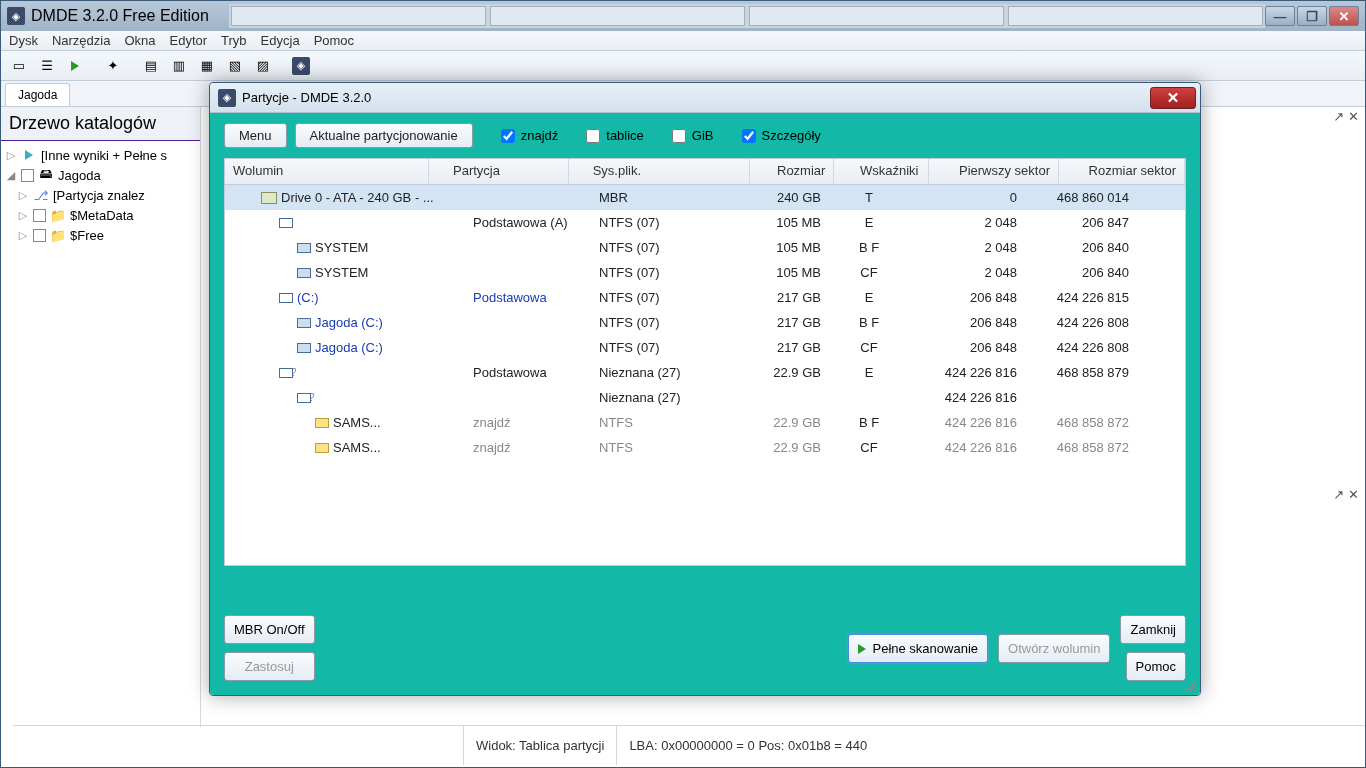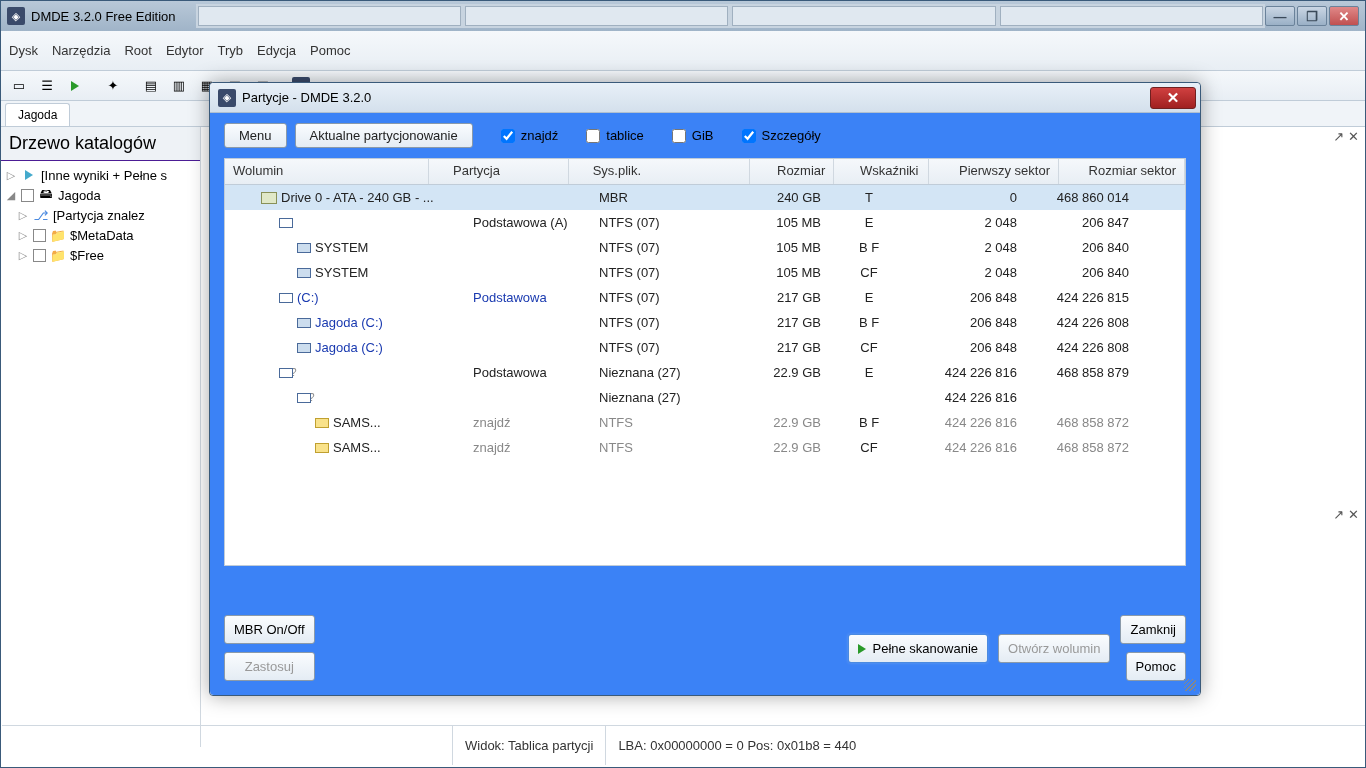--- a/index.html
+++ b/index.html
@@ -2,28 +2,28 @@
 <html><head>
 <meta charset="utf-8">
 <style>
 * { box-sizing: border-box; margin: 0; padding: 0; font-family: "Segoe UI", Tahoma, sans-serif; font-size: 13px; }
 body { background: #6b8aa8; width: 1366px; height: 768px; overflow: hidden; position: relative; }
 
 
 .main-window { position: absolute; top: 0; left: 0; width: 1366px; height: 768px; background: #fff; border: 1px solid #3a5a7a; }
 .titlebar { height: 30px; background: linear-gradient(#b8c8d8, #a0b4c8); display: flex; align-items: center; padding: 0 6px; }
 .app-icon { width: 18px; height: 18px; background: #3a4a6a; border-radius: 2px; margin-right: 6px; display:flex;align-items:center;justify-content:center;color:#fff;font-size:11px; }
-.title-text { color: #000; font-size: 13px; flex: 0 0 auto; margin-right: 20px;}
+.title-text { color: #000; font-size: 16px; flex: 0 0 auto; margin-right: 20px;}
 .browser-tabs-bg { flex:1; height:24px; background:#c8d4e0; display:flex; gap:4px; padding:2px;}
 .btab { flex:1; background:#e0e8f0; border:1px solid #a0b0c0; height:20px;}
 .win-controls { display: flex; gap: 2px; margin-left: auto; }
 .win-btn { width: 30px; height: 20px; background: linear-gradient(#cad6e4,#9ab0c6); border: 1px solid #6a829a; border-radius: 2px; display:flex;align-items:center;justify-content:center;color:#3a4a5a;font-weight:bold;}
 .win-btn.close { background: linear-gradient(#e08888,#c05050); color:#fff;}
 
-.menubar { height: 40px; background: linear-gradient(#f5f8fb,#e8eef4); border-bottom: 1px solid #c0ccd8; display: flex; align-items: center; padding: 0 8px; gap: 14px; }
+.menubar { height: 20px; background: linear-gradient(#f5f8fb,#e8eef4); border-bottom: 1px solid #c0ccd8; display: flex; align-items: center; padding: 0 8px; gap: 14px; }
 .menubar span { color: #333; cursor: default; }
 
 .toolbar { height: 30px; background: linear-gradient(#f5f8fb,#e8eef4); border-bottom: 1px solid #c0ccd8; display: flex; align-items: center; padding: 0 6px; gap: 4px; }
 .tb-btn { width: 24px; height: 24px; border: 1px solid transparent; display:flex;align-items:center;justify-content:center; }
 .tb-sep { width: 6px; }
 
 .tabstrip { height: 26px; background: #f0f4f8; display:flex; align-items:flex-end; padding-left:4px; border-bottom:1px solid #c0ccd8;}
 .doc-tab { padding: 4px 12px; background:#fff; border:1px solid #c0ccd8; border-bottom:none; border-radius:3px 3px 0 0; font-size:12px;}
 
 .content-row { display:flex; height: 620px; }
@@ -33,31 +33,31 @@
 .tree-row { display:flex; align-items:center; padding:2px 4px; gap:4px; }
 .tree-row .exp { width:12px; text-align:center; color:#888; font-size:11px;}
 .tree-row .ico { width:16px; height:16px; display:inline-flex;align-items:center;justify-content:center; }
 .indent1 { padding-left: 16px; }
 .cb { width:13px;height:13px;border:1px solid #888;display:inline-block;}
 
 .main-area { flex:1; background:#fff; position:relative;}
 .pane-ctrl { position:absolute; top:2px; right:6px; display:flex; gap:4px; font-size:14px; color:#555;}
 
 
-.statusbar { position:absolute; bottom:2px; left:1px; right:0; height:40px; display:flex; border-top:1px solid #d0d8e0;}
+.statusbar { position:absolute; bottom:2px; left:12px; right:0; height:40px; display:flex; border-top:1px solid #d0d8e0;}
 .stat-left { width:450px; }
 .stat-cell { padding:4px 12px; border-left:1px solid #d0d8e0; font-size:13px; color:#333; display:flex;align-items:center; }
 .stat-cell.wide{ flex:1;}
 
 
 .dialog { position:absolute; left:209px; top:82px; width:992px; height:614px; background:#fff; border:1px solid #3a5a7a; box-shadow: 0 0 20px rgba(0,0,0,.35); border-radius:4px;}
 .dlg-titlebar { height:30px; background: linear-gradient(#e8f0f8,#d4e0ec); border-bottom:1px solid #b0c0d0; display:flex; align-items:center; padding:0 4px 0 8px; border-radius:4px 4px 0 0;}
 .dlg-close { width:46px; height:22px; background: linear-gradient(#d04040,#a02020); border:1px solid #702020; border-radius:3px; margin-left:auto; display:flex;align-items:center;justify-content:center;color:#fff;font-weight:bold;font-size:15px;}
 
-.dlg-body { position:absolute; top:30px; bottom:0; left:0; right:0; padding:10px 14px; background:#3b82f6; border-radius:0 0 4px 4px;}
+.dlg-body { position:absolute; top:30px; bottom:0; left:0; right:0; padding:10px 14px; background:#14b8a6; border-radius:0 0 4px 4px;}
 .dlg-toprow { display:flex; align-items:center; gap:8px; margin-bottom:10px;}
 .btn { padding: 4px 14px; background: linear-gradient(#fafcfe,#e4ecf4); border:1px solid #8a9aaa; border-radius:3px; font-size:13px; color:#222; cursor:pointer;}
 .btn:disabled { color:#999; }
 .chk-group { display:flex; align-items:center; gap:6px; margin-left:20px;}
 .chk-group input{ width:14px;height:14px;}
 
 .grid-wrap { border:1px solid #c0ccd8; background:#fff; height:408px; overflow:hidden;}
 .grid-hdr { display:flex; background:linear-gradient(#f5f8fb,#e8eef4); border-bottom:1px solid #c0ccd8; height:26px;gap:16px;}
 .grid-hdr > div { padding:4px 8px; border-right:1px solid #d0d8e0; font-size:13px; color:#333;}
 .col-vol{width:208px;} .col-part{width:126px;} .col-fs{width:168px;} .col-size{width:70px;text-align:right;} .col-ind{width:80px;text-align:center;} .col-first{width:116px;text-align:right;} .col-last{width:112px;text-align:right;}
@@ -102,21 +102,21 @@
     <div class="win-controls">
       <div class="win-btn">—</div>
       <div class="win-btn">❐</div>
       <div class="win-btn close">✕</div>
     </div>
   </div>
 
   <div class="menubar">
     <span>Dysk</span>
     <span>Narzędzia</span>
-    <span>Root</span>
+    <span>Okna</span>
     <span>Edytor</span>
     <span>Tryb</span>
     <span>Edycja</span>
     <span>Pomoc</span>
   </div>
 
   <div class="toolbar">
     <div class="tb-btn">▭</div>
     <div class="tb-btn">☰</div>
     <div class="tb-btn">

